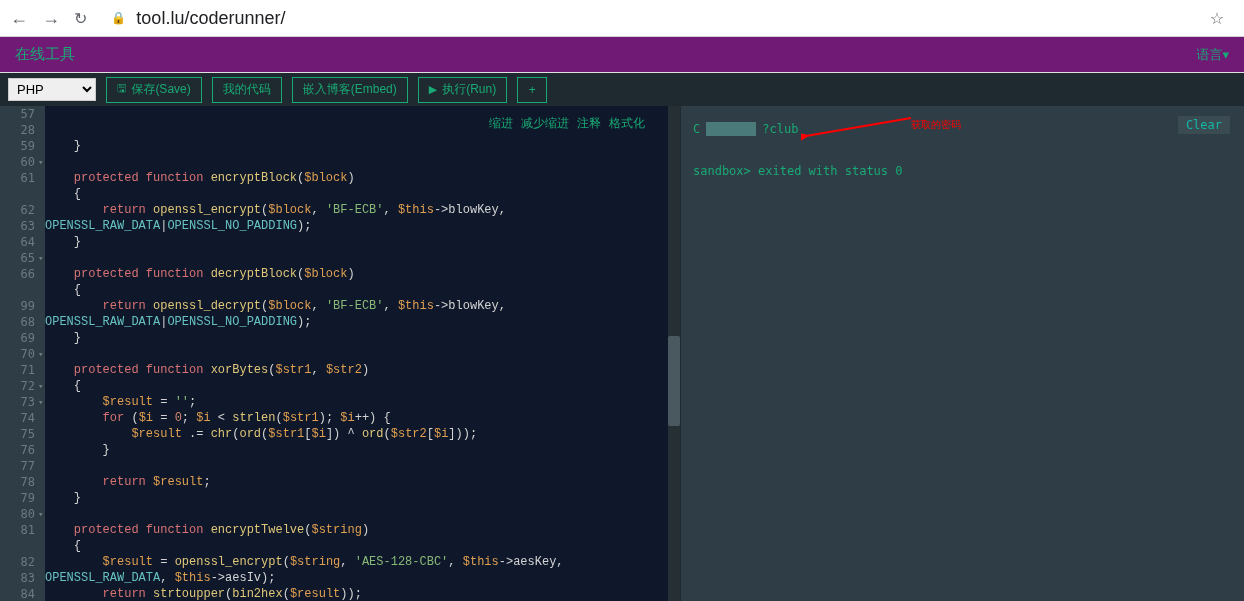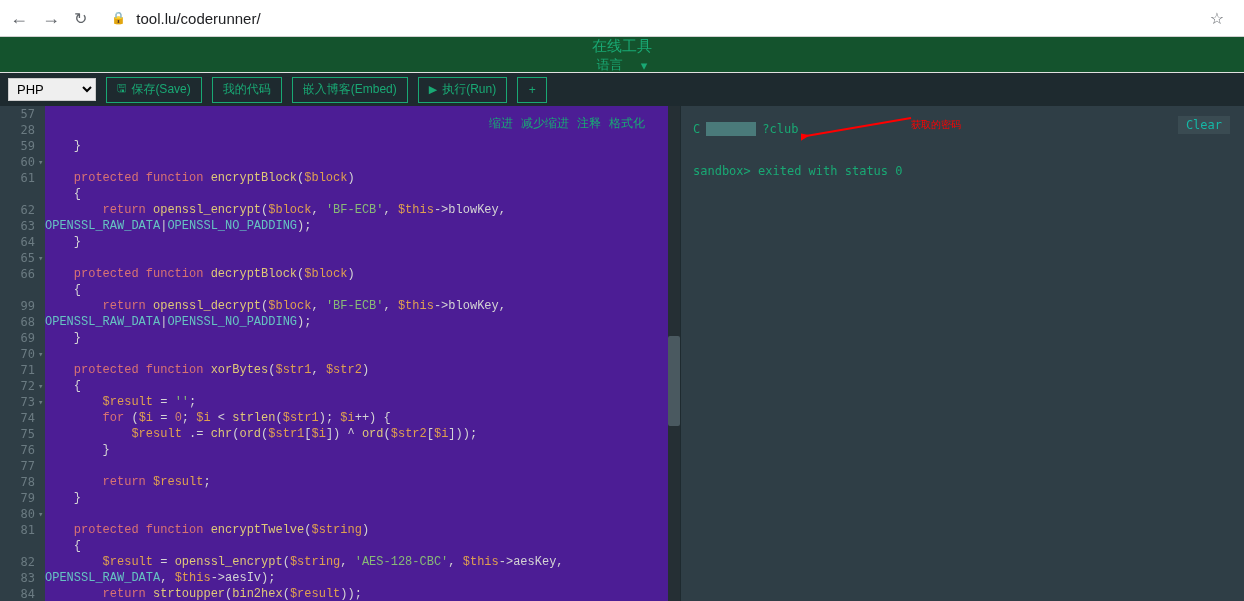--- a/index.html
+++ b/index.html
@@ -3,35 +3,35 @@
   <meta charset="utf-8">
   <style>
     * { margin: 0; padding: 0; box-sizing: border-box; }
     body { font-family: -apple-system, BlinkMacSystemFont, "Segoe UI", sans-serif; background: #fff; overflow: hidden; height: 601px; width: 1244px; }
     
     .browser-bar { display: flex; align-items: center; height: 37px; background: #fff; border-bottom: 1px solid #d0d0d0; padding: 0 10px; gap: 14px; }
     .nav-arrow { color: #5f6368; font-size: 18px; display: flex; align-items: center; }
     .reload { color: #5f6368; font-size: 16px; }
     .url-bar { display: flex; align-items: center; gap: 10px; flex: 1; padding: 0 10px; height: 28px; }
     .lock-icon { font-size: 12px; color: #5f6368; }
-    .url-text { font-size: 15px; color: #202124; }
+    .url-text { font-size: 18px; color: #202124; }
     .star-icon { margin-left: auto; color: #5f6368; font-size: 16px; }
     
-    .site-header { display: flex; align-items: center; justify-content: space-between; height: 36px; background: #14532d; border-bottom: 1px solid #e0e0e0; padding: 0 15px; flex-direction: column; }
+    .site-header { display: flex; align-items: center; justify-content: space-between; height: 36px; background: #701a75; border-bottom: 1px solid #e0e0e0; padding: 0 15px; }
     .site-title { color: #19a974; font-size: 15px; font-weight: normal; }
-    .lang-toggle { color: #19a974; font-size: 13px; display: flex; align-items: center; gap: 18px; }
+    .lang-toggle { color: #19a974; font-size: 13px; display: flex; align-items: center; gap: 0; }
     
     .toolbar { display: flex; align-items: center; height: 33px; background: #1e2a2f; padding: 0 8px; gap: 10px; }
     .lang-select { background: #efefef; border: 1px solid #ccc; height: 23px; width: 88px; font-size: 13px; padding: 0 4px; }
     .tb-btn { display: inline-flex; align-items: center; gap: 5px; border: 1px solid #19a974; color: #19a974; background: transparent; height: 26px; padding: 0 10px; font-size: 12px; cursor: pointer; }
     .tb-btn .icon { font-size: 11px; }
     .plus-btn { width: 30px; justify-content: center; padding: 0; }
     
     .workspace { display: flex; height: calc(601px - 37px - 36px - 33px); background: #2f3e46; }
-    .editor-pane { width: 680px; display: flex; position: relative; background: #4c1d95; }
+    .editor-pane { width: 680px; display: flex; position: relative; background: #0f172a; }
     .gutter { width: 45px; background: #2f3e46; color: #6b7b82; font-family: Consolas, monospace; font-size: 12px; text-align: right; padding-right: 10px; line-height: 16px; padding-top: 0; }
     .gutter .line { height: 16px; }
     .gutter .fold::after { content: "▾"; color: #6b7b82; margin-left: 3px; font-size: 9px; position: absolute; }
     .code { flex: 1; font-family: Consolas, "Courier New", monospace; font-size: 12px; line-height: 16px; color: #d4d4d4; white-space: pre; overflow: hidden; position: relative; }
     .code-hints { position: absolute; top: 10px; right: 35px; color: #19a974; font-size: 12px; display: flex; gap: 8px; z-index: 5; }
 
     .k-prot { color: #d97373; }
     .k-ret { color: #d97373; }
     .k-for { color: #d97373; }
     .fn-name { color: #e0c878; }

